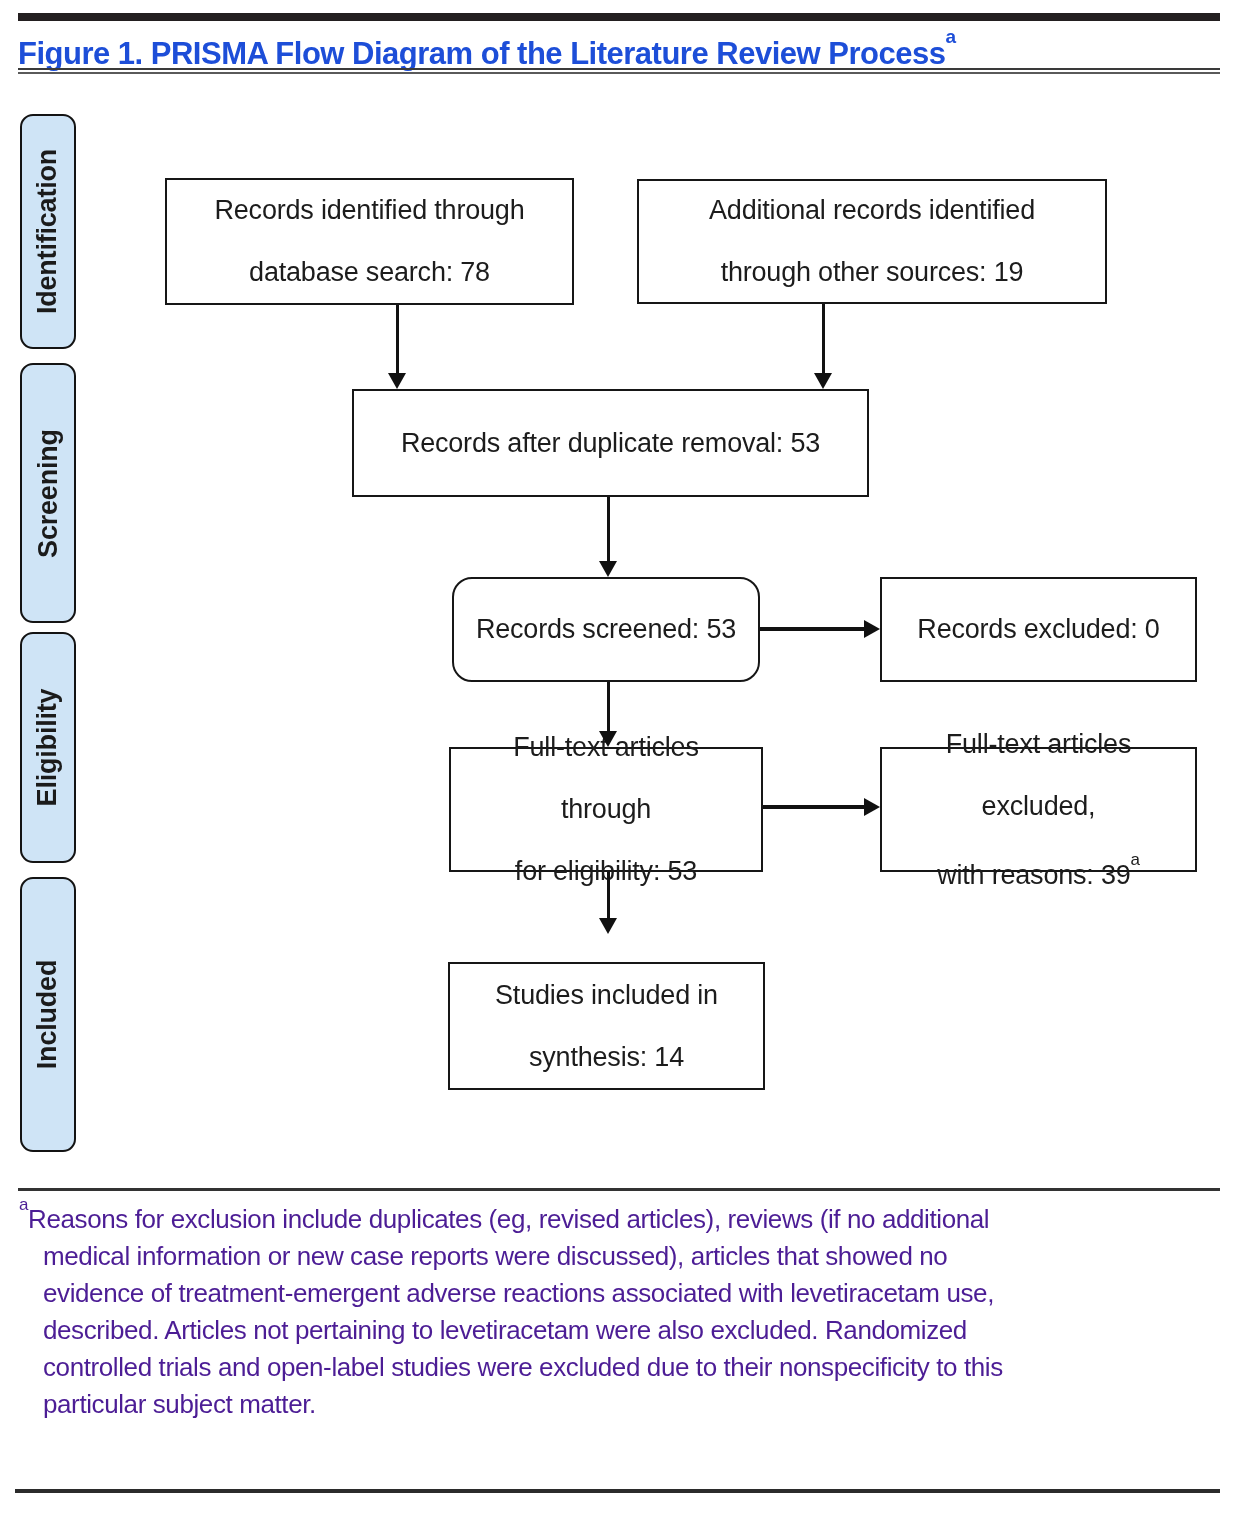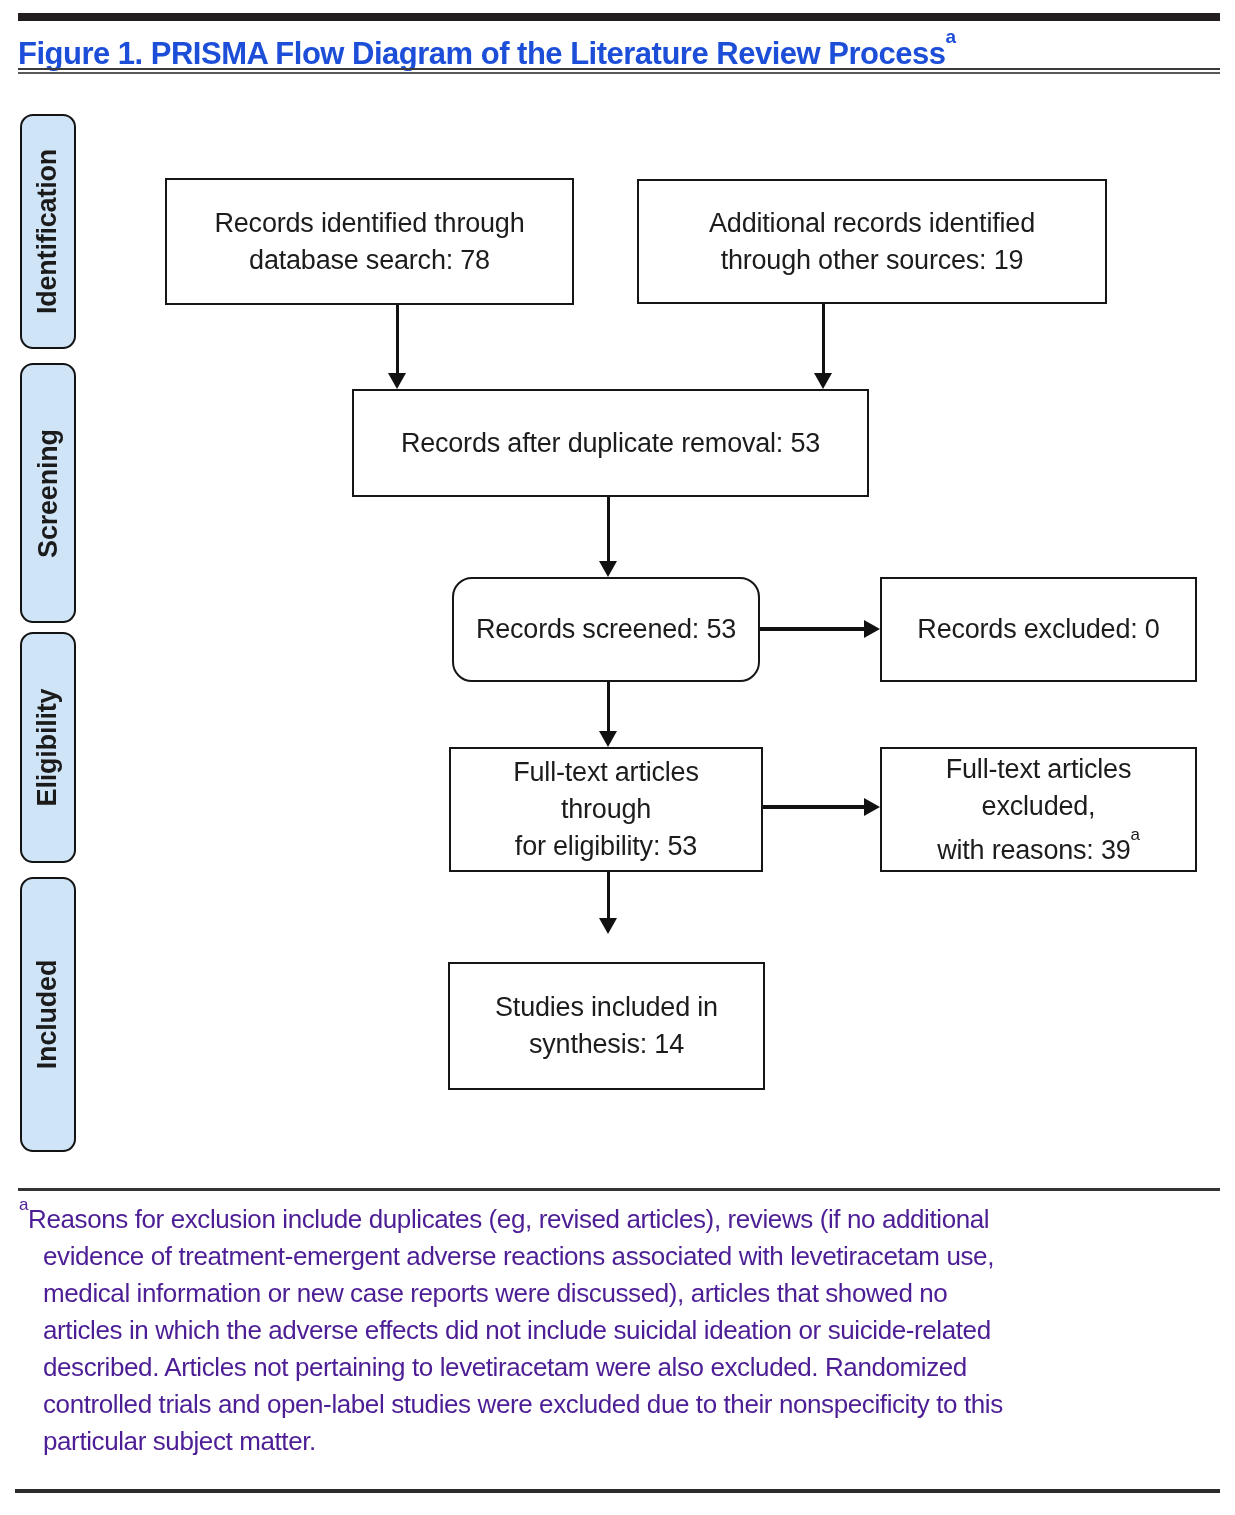--- a/index.html
+++ b/index.html
@@ -32,21 +32,21 @@
   }
   .stage-label{
     transform:rotate(-90deg);white-space:nowrap;
     font-size:27px;font-weight:bold;letter-spacing:-0.2px;color:#1b1b1b;
   }
   
   .fbox{
     position:absolute;background:#ffffff;border:2.5px solid #161616;
     box-sizing:border-box;
     display:flex;flex-direction:column;align-items:center;justify-content:center;
-    text-align:center;font-size:27px;letter-spacing:-0.2px;color:#1c1c1c;
+    text-align:center;font-size:27px;letter-spacing:-0.2px;color:#1c1c1c;gap:25px;
   }
   .fbox .bline{line-height:37px;white-space:nowrap;}
   .fbox sup{font-size:17px;position:relative;top:-9px;}
   
   .vline{position:absolute;width:3px;background:#111111;}
   .vhead{position:absolute;width:0;height:0;border-left:9px solid transparent;border-right:9px solid transparent;border-top:16px solid #111111;}
   .hline{position:absolute;height:3.5px;background:#111111;}
   .rhead{position:absolute;width:0;height:0;border-top:9px solid transparent;border-bottom:9px solid transparent;border-left:16px solid #111111;}
   
   .foot-rule-top{position:absolute;left:18px;top:1188px;width:1202px;height:2.5px;background:#333333;}
@@ -137,22 +137,21 @@
 
   <div class="hline" style="left:760px;top:627px;width:104px;"></div>
   <div class="rhead" style="left:864px;top:620px;"></div>
 
   <div class="hline" style="left:763px;top:805px;width:101px;"></div>
   <div class="rhead" style="left:864px;top:798px;"></div>
 
   <div class="foot-rule-top"></div>
   <div class="footnote">
     <div class="fline"><sup>a</sup><span>Reasons for exclusion include duplicates (eg, revised articles), reviews (if no additional</span></div>
+    <div class="fline">medical information or new case reports were discussed), articles that showed no</div>
     <div class="fline">evidence of treatment-emergent adverse reactions associated with levetiracetam use,</div>
-    <div class="fline">medical information or new case reports were discussed), articles that showed no</div>
-    <div class="fline">articles in which the adverse effects did not include suicidal ideation or suicide-related</div>
     <div class="fline">described. Articles not pertaining to levetiracetam were also excluded. Randomized</div>
     <div class="fline">controlled trials and open-label studies were excluded due to their nonspecificity to this</div>
     <div class="fline">particular subject matter.</div>
   </div>
   <div class="bottom-rule"></div>
 
 </div>
 
 </body></html>

